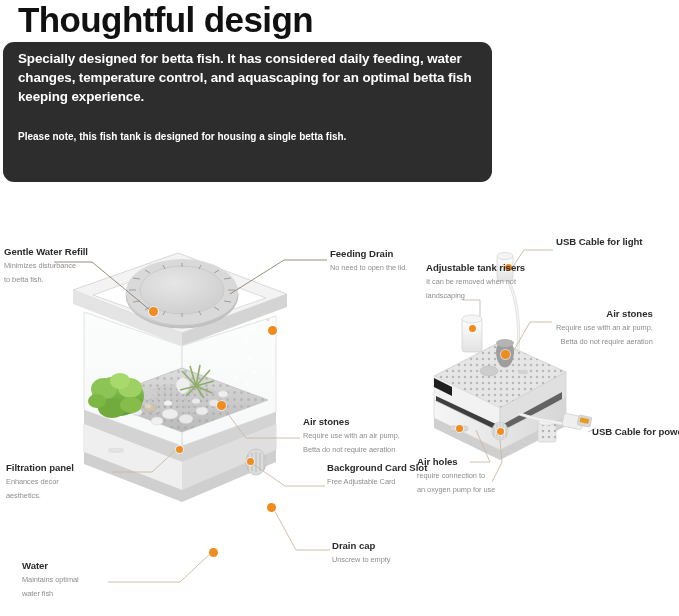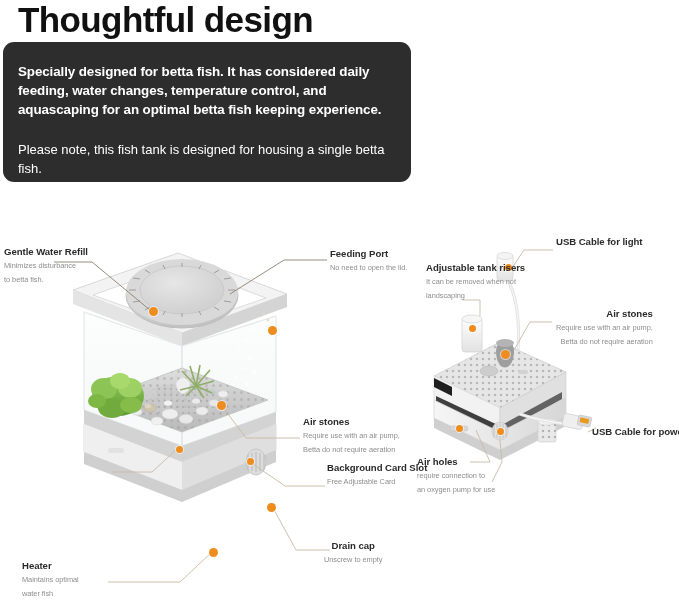--- a/index.html
+++ b/index.html
@@ -10,30 +10,30 @@
   }
 
   
   #page-title{
     position:absolute;left:18px;top:-2px;
     font-size:35px;font-weight:bold;color:#111111;
     letter-spacing:-0.6px;line-height:44px;
   }
 
   #intro-panel{
-    position:absolute;left:3px;top:42px;width:408px;height:140px;
+    position:absolute;left:3px;top:42px;width:489px;height:140px;
     background:#2d2d2d;border-radius:11px;box-sizing:border-box;
-    padding:20px 18px 16px 15px;
+    padding:7px 18px 16px 15px;
   }
   #intro-panel p{
     margin:0;color:#ffffff;font-size:13.4px;line-height:19px;
     font-weight:bold;letter-spacing:-0.1px;
   }
   #intro-panel p.note{
-    margin-top:21px;font-weight:normal;font-size:13px;letter-spacing:0;
+    margin-top:21px;font-weight:bold;font-size:10px;letter-spacing:0;
   }
 
   
   #diagram{
     position:absolute;left:0;top:200px;width:679px;height:416px;
   }
   #diagram svg.art{position:absolute;left:0;top:0;width:679px;height:416px;}
 
   
   .callout{position:absolute;}
@@ -333,21 +333,21 @@
   <span class="dot sm" style="left:456px;top:225px;"></span>
   <span class="dot sm" style="left:497px;top:228px;"></span>
 
   <div class="callout" style="left:4px;top:46px;">
     <div class="ttl">Gentle Water Refill</div>
     <div class="sub" style="white-space:pre-line">Minimizes disturbance
 to betta fish.</div>
   </div>
 
   <div class="callout" style="left:330px;top:48px;">
-    <div class="ttl">Feeding Port</div>
+    <div class="ttl">Feeding Drain</div>
     <div class="sub" style="white-space:pre-line">No need to open the lid.</div>
   </div>
 
   <div class="callout" style="left:426px;top:62px;">
     <div class="ttl">Adjustable tank risers</div>
     <div class="sub" style="white-space:pre-line">It can be removed when not
 landscaping</div>
   </div>
 
   <div class="callout right" style="left:556px;top:36px;">
@@ -374,25 +374,30 @@
   <div class="callout" style="left:417px;top:256px;">
     <div class="ttl">Air holes</div>
     <div class="sub" style="white-space:pre-line">require connection to
 an oxygen pump for use</div>
   </div>
 
   <div class="callout right" style="left:592px;top:226px;">
     <div class="ttl">USB Cable for power</div>
   </div>
 
+  <div class="callout" style="left:6px;top:262px;">
+    <div class="ttl">Filtration panel</div>
+    <div class="sub" style="white-space:pre-line">Enhances decor
+aesthetics.</div>
+  </div>
 
   <div class="callout" style="left:22px;top:360px;">
-    <div class="ttl">Heater</div>
+    <div class="ttl">Water</div>
     <div class="sub" style="white-space:pre-line">Maintains optimal
 water fish</div>
   </div>
 
-  <div class="callout" style="left:324px;top:340px;text-align:center;">
+  <div class="callout" style="left:332px;top:340px;">
     <div class="ttl">Drain cap</div>
     <div class="sub" style="white-space:pre-line">Unscrew to empty</div>
   </div>
 
 </div>
 
 </body></html>

